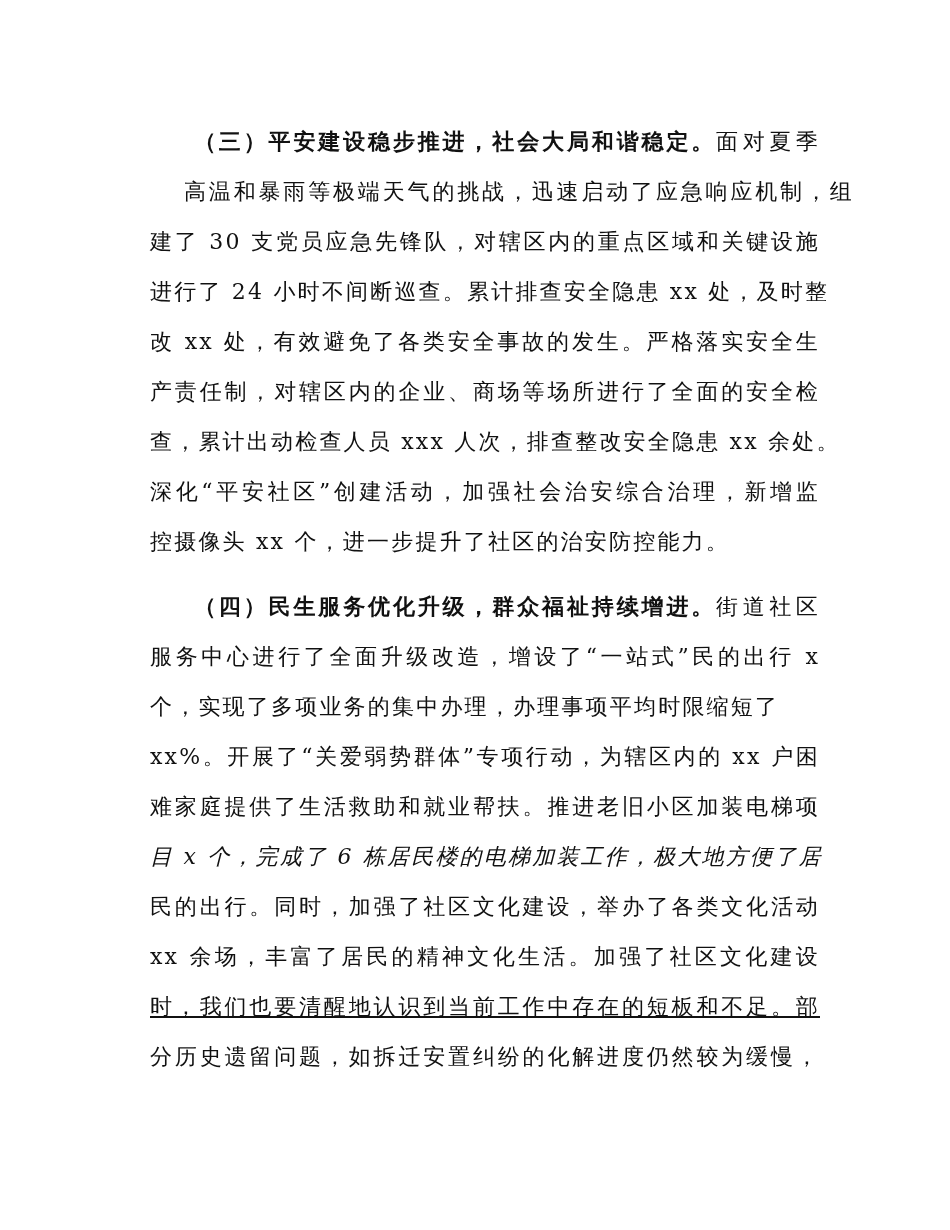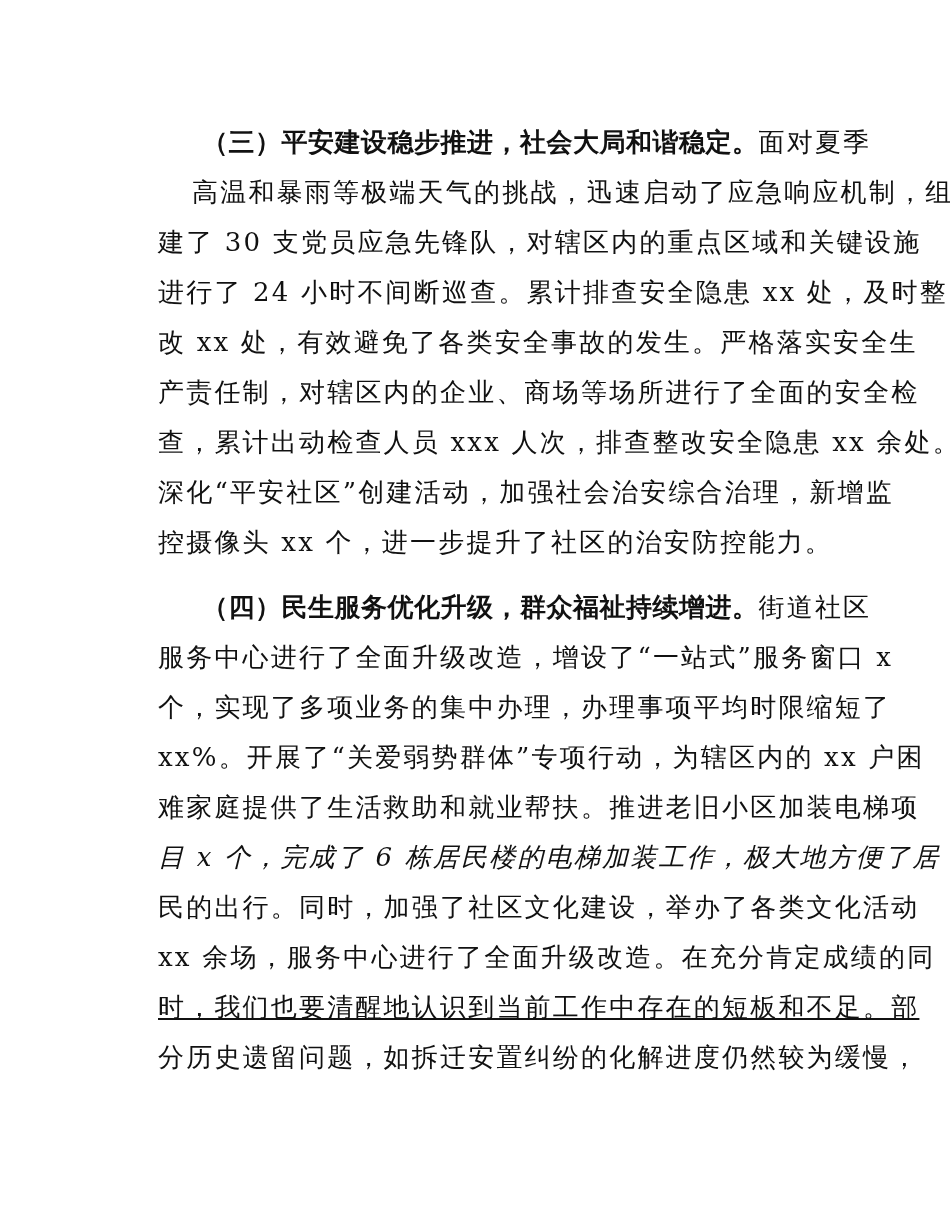--- a/index.html
+++ b/index.html
@@ -16,24 +16,24 @@
       color: #111111;
     }
     .page {
       position: absolute;
       left: 142px;
       top: 0;
       width: 670px;
     }
     .line {
       position: absolute;
-      left: 16px;
+      left: 8px;
       width: 670px;
       height: 32px;
-      font-size: 26px;
+      font-size: 22px;
       line-height: 32px;
       white-space: nowrap;
       letter-spacing: 2.2px;
       text-align: justify;
       text-align-last: justify;
     }
     .line.last {
       text-align-last: left;
     }
     .line.indent {
@@ -55,23 +55,23 @@
   <div class="line" style="top:176px;margin-left:34px;">高温和暴雨等极端天气的挑战，迅速启动了应急响应机制，组</div>
   <div class="line" style="top:226px;">建了 30 支党员应急先锋队，对辖区内的重点区域和关键设施</div>
   <div class="line" style="top:276px;">进行了 24 小时不间断巡查。累计排查安全隐患 xx 处，及时整</div>
   <div class="line" style="top:326px;">改 xx 处，有效避免了各类安全事故的发生。严格落实安全生</div>
   <div class="line" style="top:376px;">产责任制，对辖区内的企业、商场等场所进行了全面的安全检</div>
   <div class="line" style="top:426px;">查，累计出动检查人员 xxx 人次，排查整改安全隐患 xx 余处。</div>
   <div class="line" style="top:476px;">深化“平安社区”创建活动，加强社会治安综合治理，新增监</div>
   <div class="line last" style="top:526px;">控摄像头 xx 个，进一步提升了社区的治安防控能力。</div>
 
   <div class="line indent" style="top:591px;"><span class="heading">（四）民生服务优化升级，群众福祉持续增进。</span><span>街道社区</span></div>
-  <div class="line" style="top:641px;">服务中心进行了全面升级改造，增设了“一站式”服务窗口 x</div>
+  <div class="line" style="top:641px;">服务中心进行了全面升级改造，增设了“一站式”民的出行 x</div>
   <div class="line last" style="top:691px;">个，实现了多项业务的集中办理，办理事项平均时限缩短了</div>
   <div class="line" style="top:741px;">xx%。开展了“关爱弱势群体”专项行动，为辖区内的 xx 户困</div>
   <div class="line" style="top:791px;">难家庭提供了生活救助和就业帮扶。推进老旧小区加装电梯项</div>
   <div class="line" style="top:841px;font-style:italic;">目 x 个，完成了 6 栋居民楼的电梯加装工作，极大地方便了居</div>
   <div class="line" style="top:891px;">民的出行。同时，加强了社区文化建设，举办了各类文化活动</div>
-  <div class="line" style="top:941px;">xx 余场，服务中心进行了全面升级改造。在充分肯定成绩的同</div>
+  <div class="line" style="top:941px;">xx 余场，丰富了居民的精神文化生活。加强了社区文化建设</div>
   <div class="line" style="top:991px;text-decoration:underline;">时，我们也要清醒地认识到当前工作中存在的短板和不足。部</div>
   <div class="line" style="top:1041px;">分历史遗留问题，如拆迁安置纠纷的化解进度仍然较为缓慢，</div>
 
 </div>
 
 </body></html>

